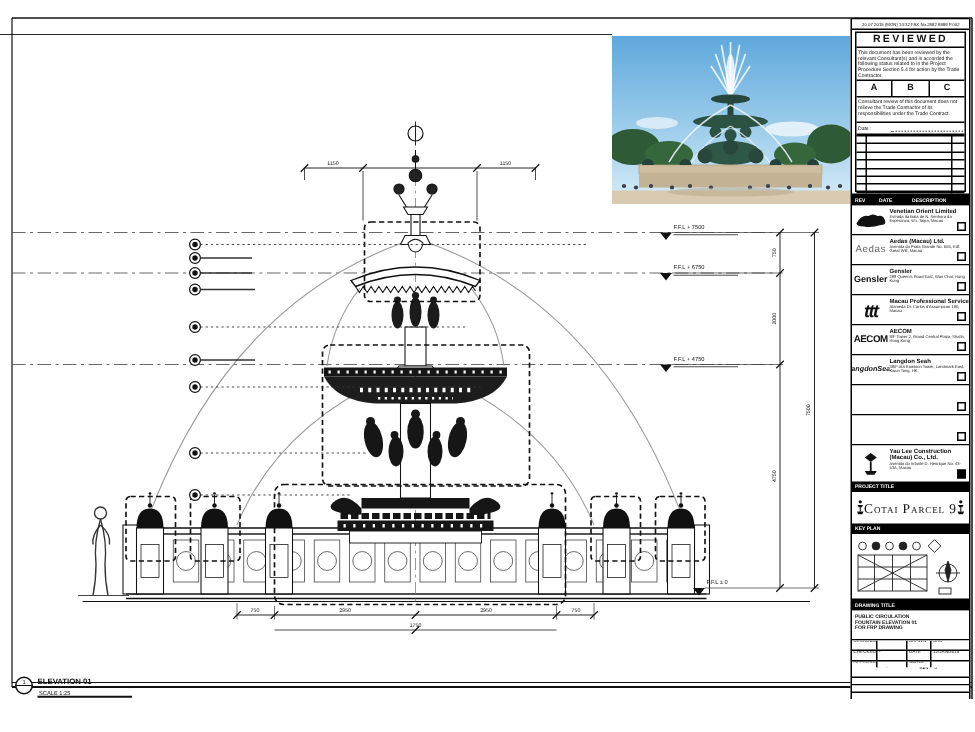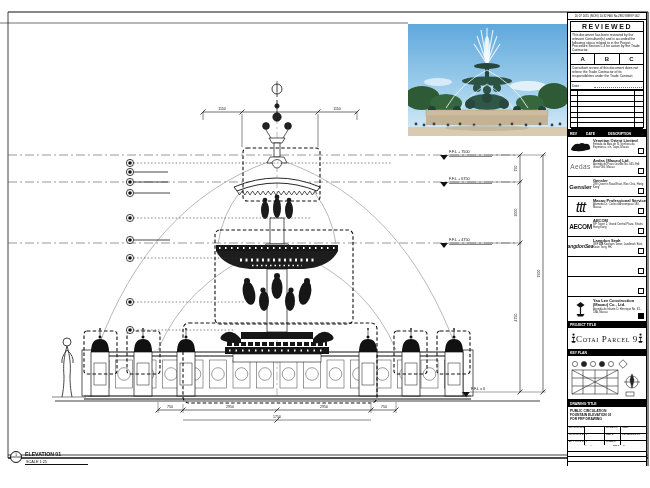--- a/index.html
+++ b/index.html
@@ -23,21 +23,21 @@
   .stamp-title{font-size:7px;font-weight:bold;letter-spacing:1.6px;text-align:center;line-height:9px;border-bottom:0.7px solid #000;}
   .abc{display:flex;height:10px;border-bottom:0.7px solid #000;}
   .abc div{flex:1;border-right:0.7px solid #000;display:flex;align-items:center;justify-content:center;font-size:6px;font-weight:bold;}
   .abc div:last-child{border-right:none;}
   .strow{height:4.4px;border-top:0.6px solid #000;}
   .g4{display:flex;height:6px;border-bottom:0.6px solid #000;align-items:center;}
   .g4 .c{height:100%;border-right:0.6px solid #000;box-sizing:border-box;display:flex;align-items:center;padding-left:1px;overflow:hidden;}
   .g4 .c:last-child{border-right:none;}
   .lg-aedas{font-size:6.5px;color:#666;letter-spacing:.4px;}
   .lg-gensler{font-size:6px;font-weight:bold;}
-  .lg-ttt{font-size:15px;font-weight:normal;font-style:italic;letter-spacing:-1px;}
+  .lg-ttt{font-size:12px;font-weight:bold;font-style:italic;letter-spacing:-1px;}
   .lg-aecom{font-size:6.5px;font-weight:bold;letter-spacing:-.3px;}
   .lg-langdon{font-size:4.8px;font-weight:bold;font-style:italic;}
   .cotai{display:flex;align-items:center;justify-content:space-between;padding:0 3px;height:100%;}
   .cotai-name{font-family:"Liberation Serif",serif;font-variant:small-caps;font-size:9px;letter-spacing:.6px;white-space:nowrap;}
 </style>
 </head>
 <body>
 
 <div class="sheet">
 

